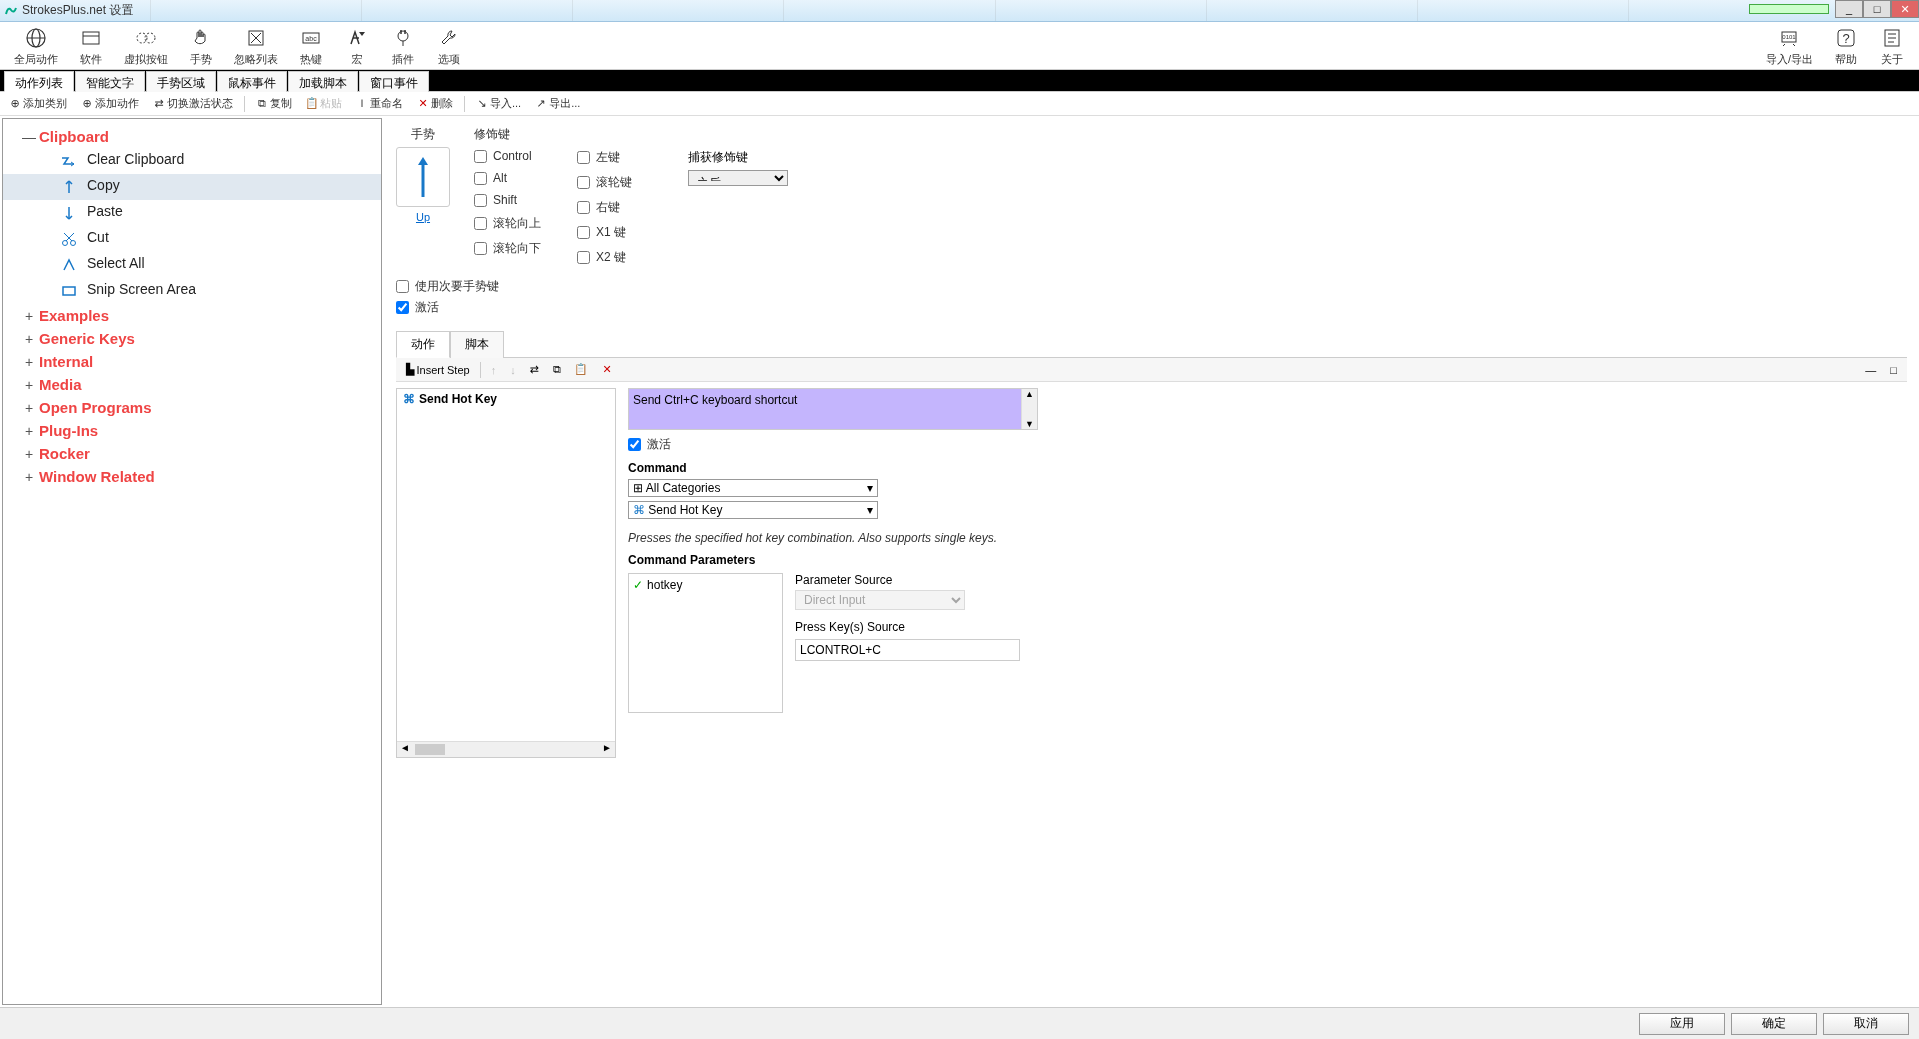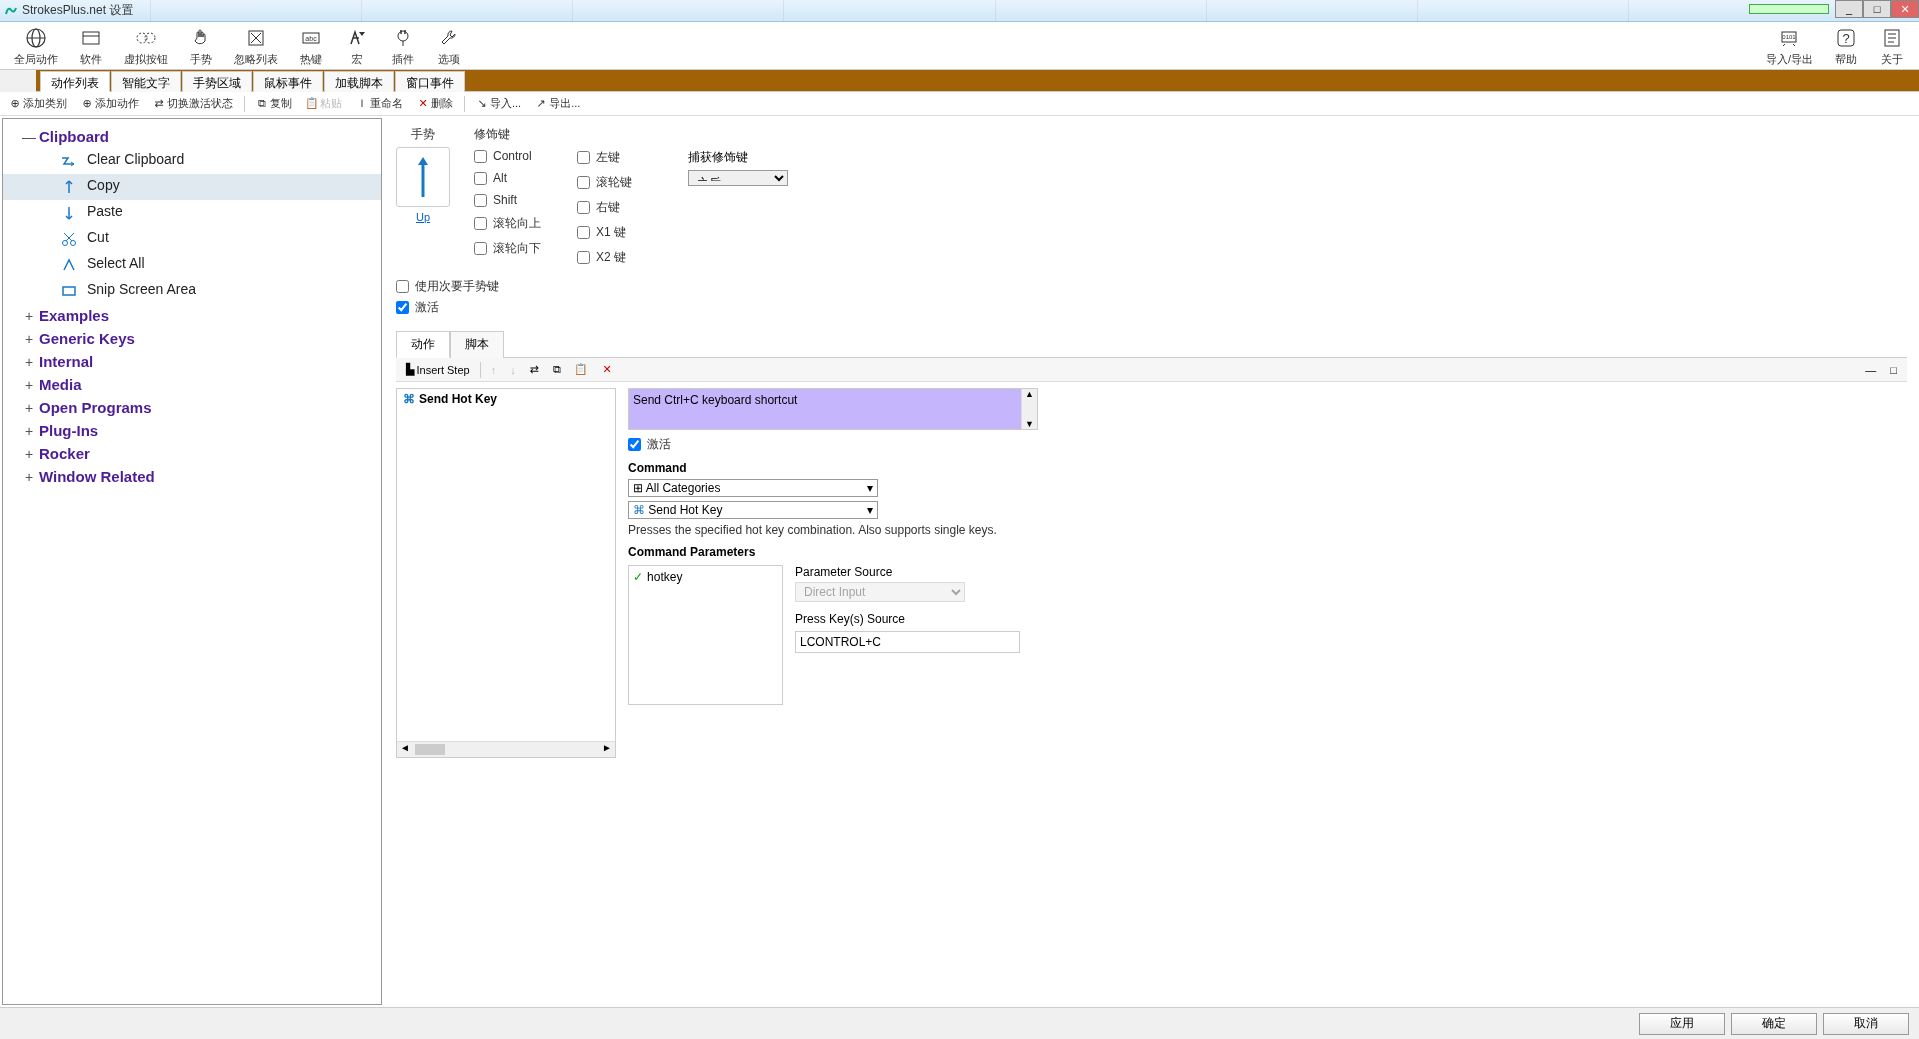--- a/index.html
+++ b/index.html
@@ -16,35 +16,35 @@
 .win-max { background: #e0e0e0; }
 .win-close { background: #e06666; color: #fff; }
 .win-indicator { position: absolute; right: 90px; top: 4px; width: 80px; height: 10px; border: 1px solid #4a4; background: #cfc; }
 
 .main-toolbar { height: 48px; background: #fff; border-bottom: 1px solid #ccc; display: flex; align-items: center; padding: 0 4px; }
 .tb-item { display: flex; flex-direction: column; align-items: center; padding: 2px 10px; cursor: pointer; }
 .tb-icon { width: 26px; height: 26px; display: flex; align-items: center; justify-content: center; font-size: 20px; color: #333; }
 .tb-label { font-size: 11px; color: #333; margin-top: 1px; }
 .tb-spacer { flex: 1; }
 
-.tab-strip { height: 22px; background: #a16207; display: flex; border-bottom: 1px solid #ccc; padding-left: 4px; margin-left: 36px; }
+.tab-strip { height: 22px; background: #000000; display: flex; border-bottom: 1px solid #ccc; padding-left: 4px; }
 .tab { padding: 3px 10px; border: 1px solid #ccc; border-bottom: none; background: #f8f8f8; margin-right: 1px; cursor: pointer; font-size: 12px; position: relative; top: 1px; }
 .tab.active { background: #fff; border-bottom: 1px solid #fff; }
 
 .action-bar { height: 24px; background: #fff; display: flex; align-items: center; padding: 0 6px; gap: 8px; border-bottom: 1px solid #ddd; }
 .act-btn { display: flex; align-items: center; gap: 2px; cursor: pointer; font-size: 11px; color: #333; padding: 2px 3px; }
 .act-sep { width: 1px; height: 16px; background: #ccc; }
 .act-icon { width: 12px; height: 12px; display: inline-flex; align-items: center; justify-content: center; font-size: 11px; }
 
 .content { display: flex; height: calc(100vh - 22px - 48px - 22px - 24px - 32px); background: #fff; }
 
 .tree-panel { width: 380px; border: 1px solid #999; margin: 2px; overflow: auto; padding: 6px 0; }
 .tree-node { display: flex; align-items: center; padding: 3px 0 3px 16px; cursor: pointer; }
 .tree-expand { width: 20px; text-align: center; font-size: 14px; color: #555; }
-.tree-category { font-size: 15px; font-weight: 600; color: #4c1d95; }
+.tree-category { font-size: 15px; font-weight: 600; color: #ef4444; }
 .tree-item { display: flex; padding: 3px 0 3px 56px; cursor: pointer; font-size: 14px; color: #222; }
 .tree-item.selected { background: #e0e8f0; }
 .tree-item-icon { width: 20px; height: 20px; margin-right: 8px; display: flex; align-items: center; justify-content: center; color: #1878c8; }
 
 .right-panel { flex: 1; padding: 10px 12px; overflow: auto; }
 
 .gesture-row { display: flex; gap: 24px; margin-bottom: 12px; }
 .gesture-box { display: flex; flex-direction: column; align-items: center; }
 .gesture-label { font-size: 12px; color: #333; margin-bottom: 4px; }
 .gesture-canvas { width: 54px; height: 60px; border: 1px solid #ccc; border-radius: 3px; display: flex; align-items: center; justify-content: center; background: #fff; }
@@ -76,21 +76,21 @@
 .step-scroll-h-left, .step-scroll-h-right { width: 16px; text-align: center; font-size: 10px; cursor: pointer; }
 .step-scroll-h-thumb { flex: 0 0 30px; background: #ccc; margin: 2px; }
 
 .step-detail { flex: 1; }
 .desc-box { width: 410px; height: 42px; border: 1px solid #ccc; padding: 4px; font-size: 12px; resize: none; background: #c4b5fd; position: relative; }
 .desc-scroll { position: absolute; right: 0; top: 0; bottom: 0; width: 16px; background: #f0f0f0; border-left: 1px solid #ddd; display: flex; flex-direction: column; }
 .desc-scroll span { font-size: 9px; text-align: center; }
 
 .section-title { font-size: 12px; font-weight: 600; margin: 8px 0 4px; }
 .cmd-select { width: 250px; height: 18px; border: 1px solid #999; background: #fff; font-size: 12px; padding: 2px 4px; display: flex; align-items: center; justify-content: space-between; cursor: pointer; margin-bottom: 4px; }
-.cmd-desc { font-size: 12px; color: #333; margin-top: 4px; }
+.cmd-desc { font-size: 12px; color: #333; margin-top: 12px; font-style: italic; }
 
 .param-row { display: flex; gap: 12px; margin-top: 6px; }
 .param-list { width: 155px; height: 140px; border: 1px solid #ccc; background: #fff; padding: 4px; }
 .param-item { display: flex; align-items: center; gap: 4px; font-size: 12px; }
 .param-right { flex: 0 0 225px; }
 .param-label { font-size: 12px; margin-bottom: 3px; }
 .param-input { width: 170px; height: 20px; border: 1px solid #ccc; background: #f0f0f0; font-size: 12px; padding: 0 4px; }
 .param-text { width: 225px; height: 22px; border: 1px solid #ccc; background: #fff; font-size: 12px; padding: 2px 4px; margin-top: 2px; }
 
 .footer { height: 32px; background: #f0f0f0; border-top: 1px solid #ccc; display: flex; align-items: center; justify-content: flex-end; padding: 0 10px; gap: 6px; }

